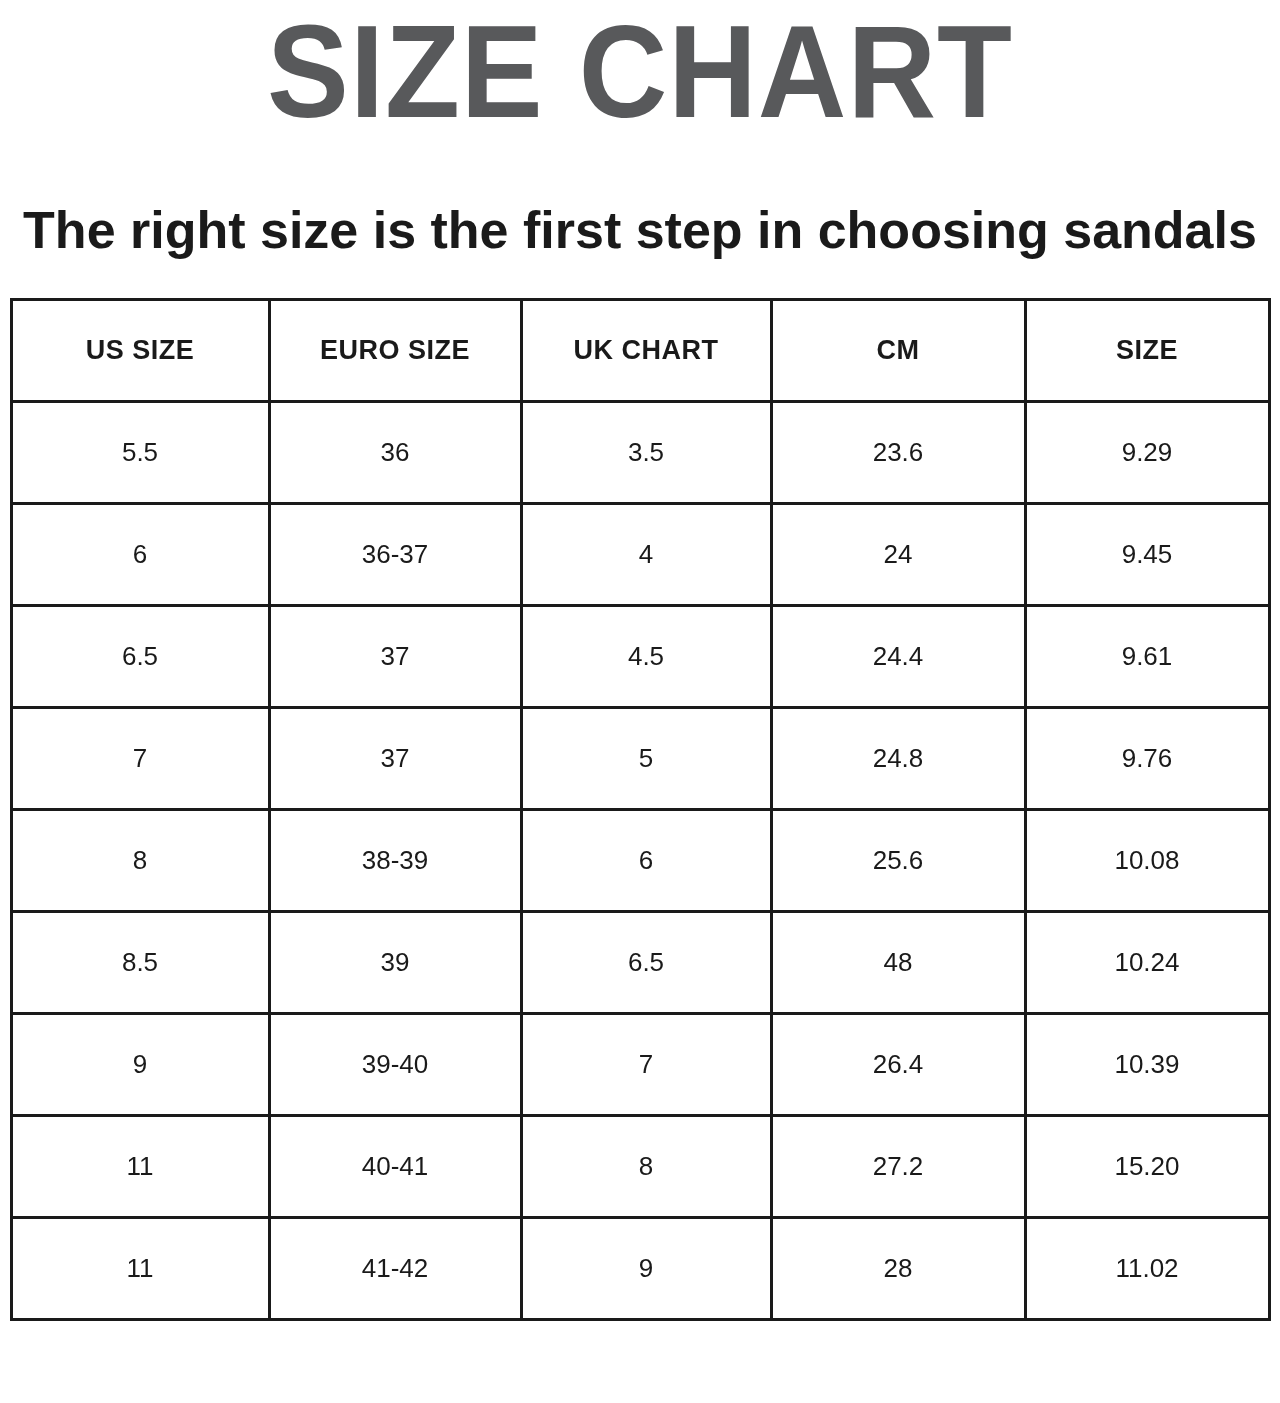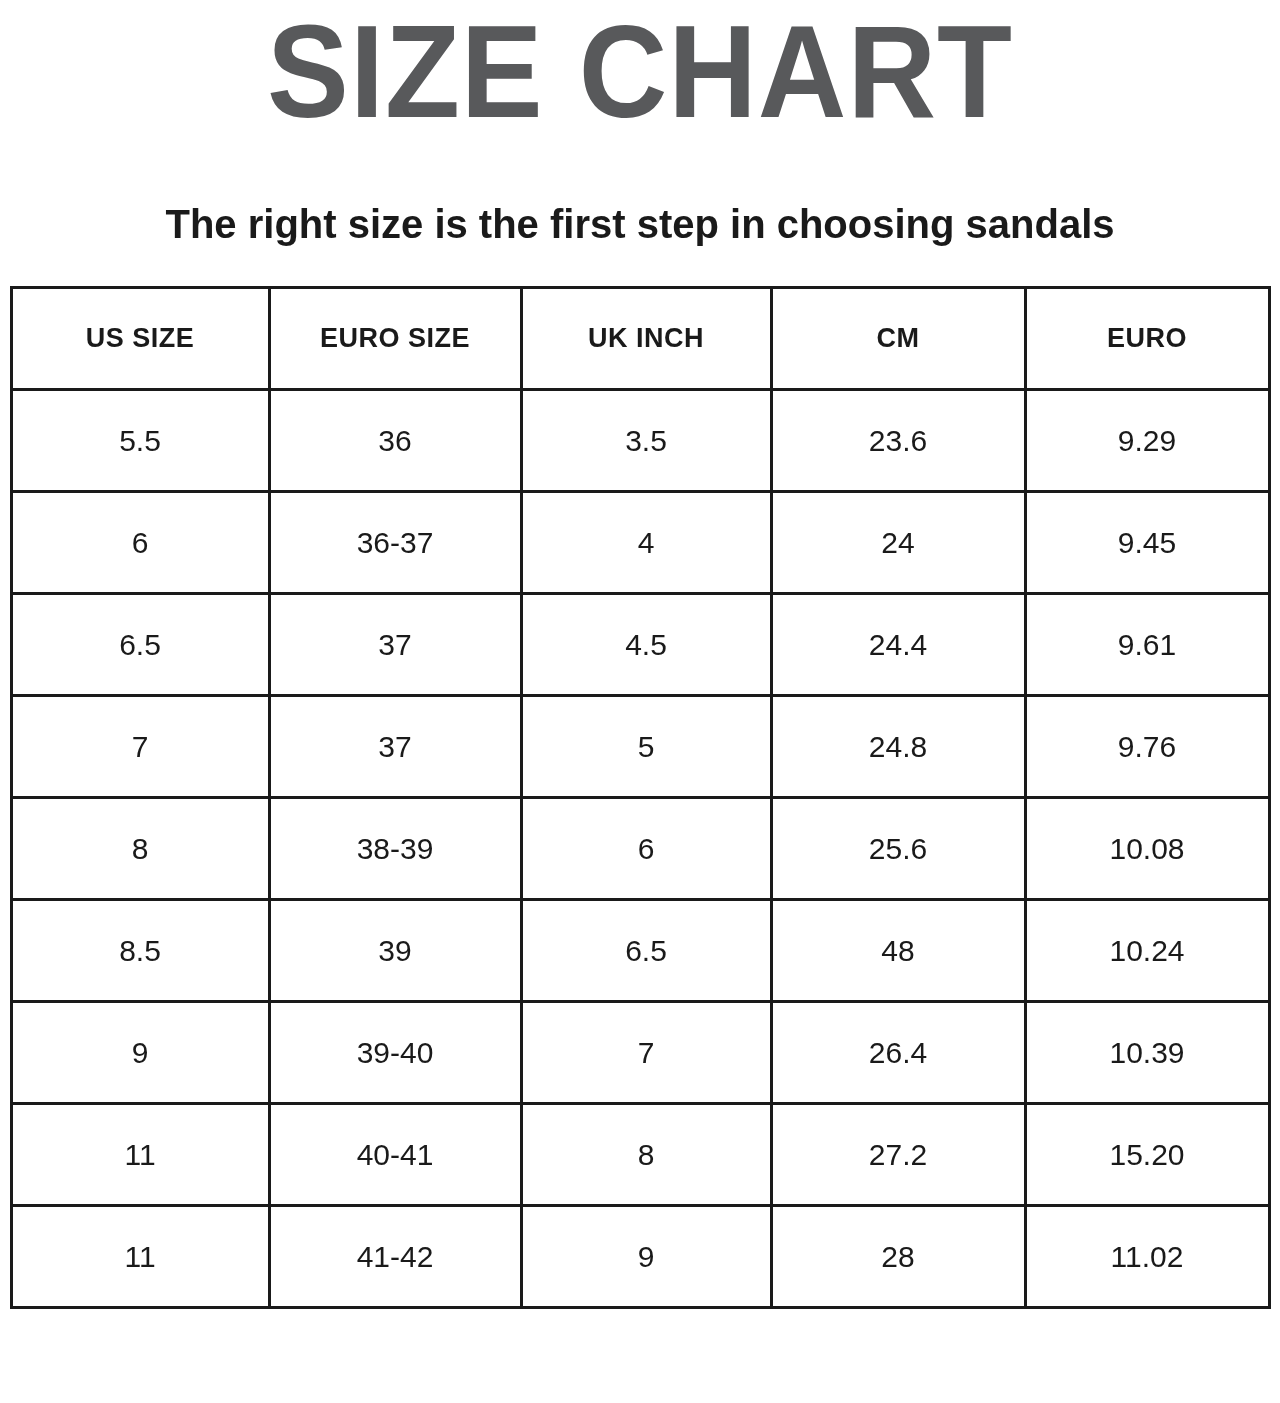--- a/index.html
+++ b/index.html
@@ -29,21 +29,21 @@
     letter-spacing: 1px;
     color: #58595b;
     margin: 0;
     padding-top: 6px;
     transform: scaleX(0.93);
   }
   .subtitle {
     text-align: center;
     font-family: "Liberation Sans", sans-serif;
     font-weight: 700;
-    font-size: 40px;
+    font-size: 52px;
     line-height: 1;
     color: #1a1a1a;
     margin: 0;
     padding-top: 66px;
     padding-bottom: 42px;
   }
   table.size-table {
     border-collapse: collapse;
     width: 1258px;
     margin: 0 auto;
@@ -58,21 +58,21 @@
     padding: 0;
     color: #1a1a1a;
   }
   table.size-table th {
     font-size: 27px;
     font-weight: 700;
     letter-spacing: 0.5px;
     margin-left: 8px;
   }
   table.size-table td {
-    font-size: 30px;
+    font-size: 26px;
     font-weight: 400;
   }
   col.c0 { width: 258px; }
   col.c1 { width: 252px; }
   col.c2 { width: 250px; }
   col.c3 { width: 254px; }
   col.c4 { width: 244px; }
 </style>
 </head>
 <body>
@@ -88,23 +88,23 @@
       <col class="c0">
       <col class="c1">
       <col class="c2">
       <col class="c3">
       <col class="c4">
     </colgroup>
     <thead>
       <tr>
         <th>US SIZE</th>
         <th>EURO SIZE</th>
-        <th>UK INCH</th>
+        <th>UK CHART</th>
         <th>CM</th>
-        <th>EURO</th>
+        <th>SIZE</th>
       </tr>
     </thead>
     <tbody>
       <tr>
         <td>5.5</td>
         <td>36</td>
         <td>3.5</td>
         <td>23.6</td>
         <td>9.29</td>
       </tr>

